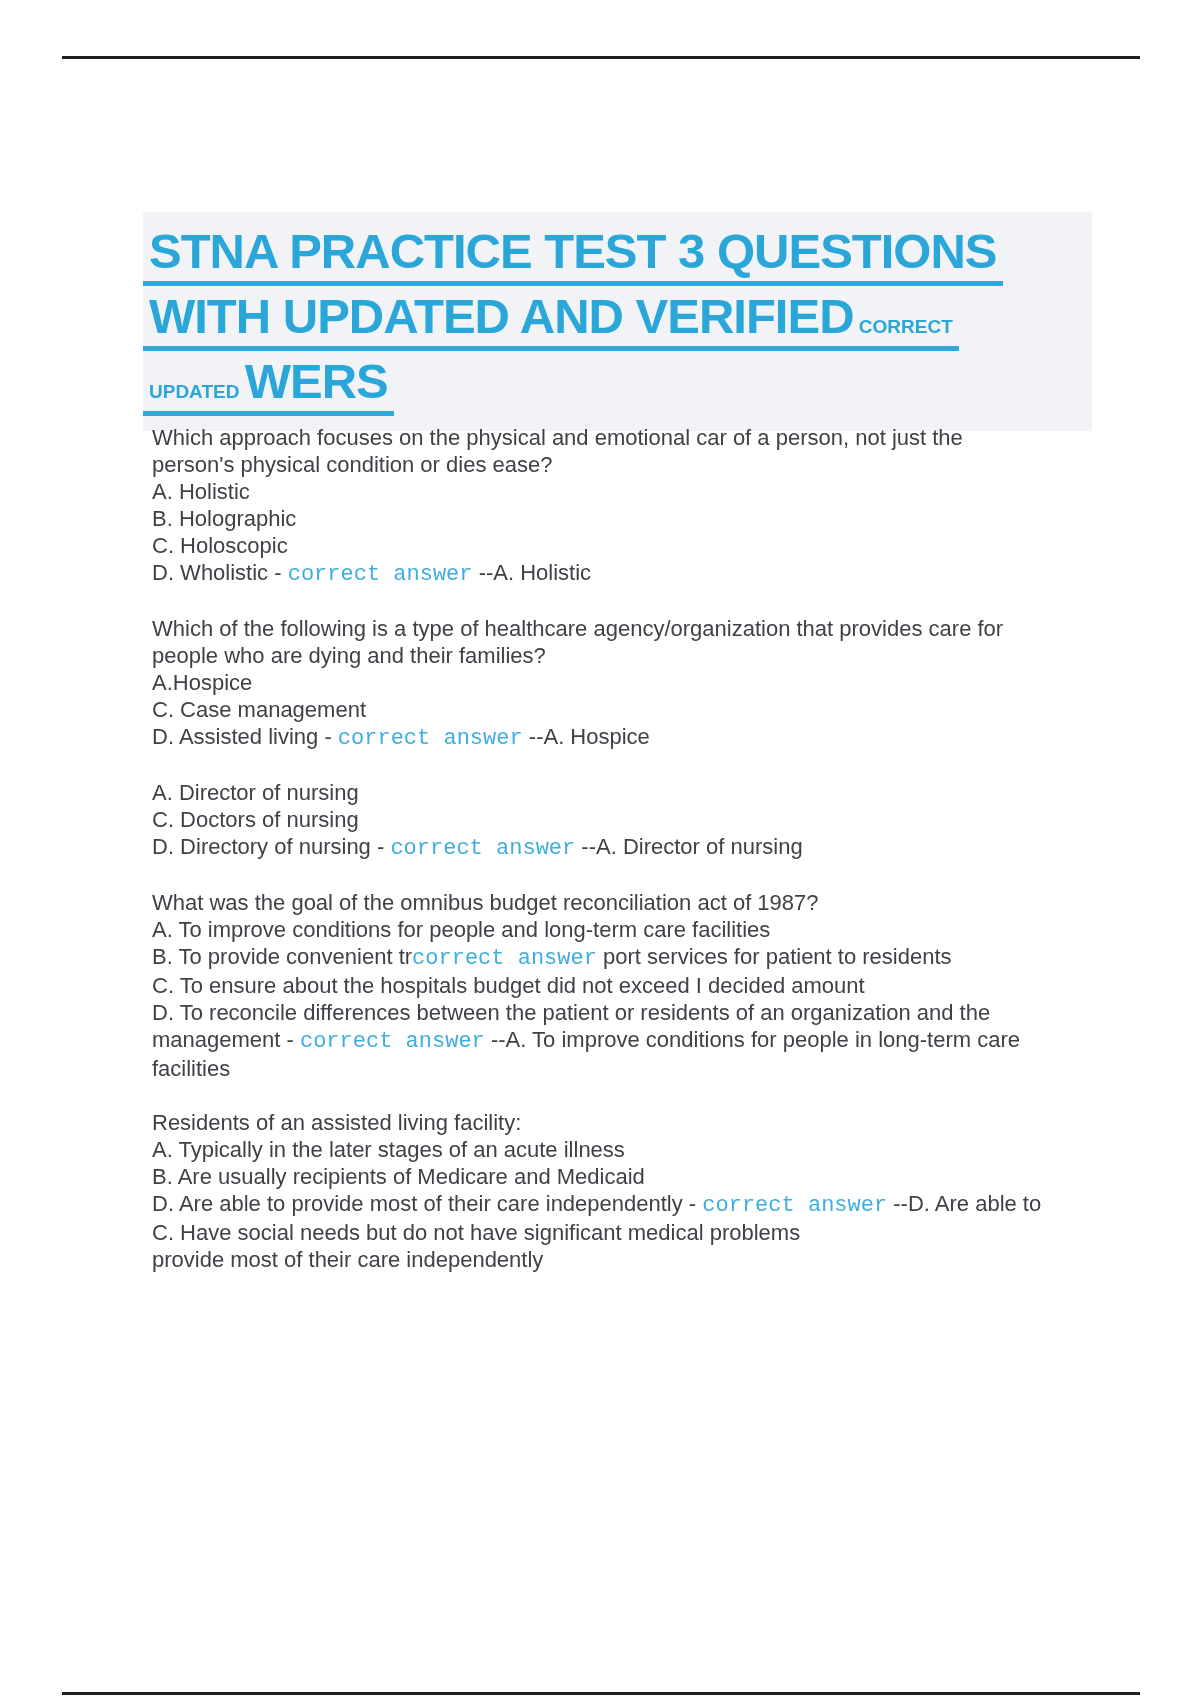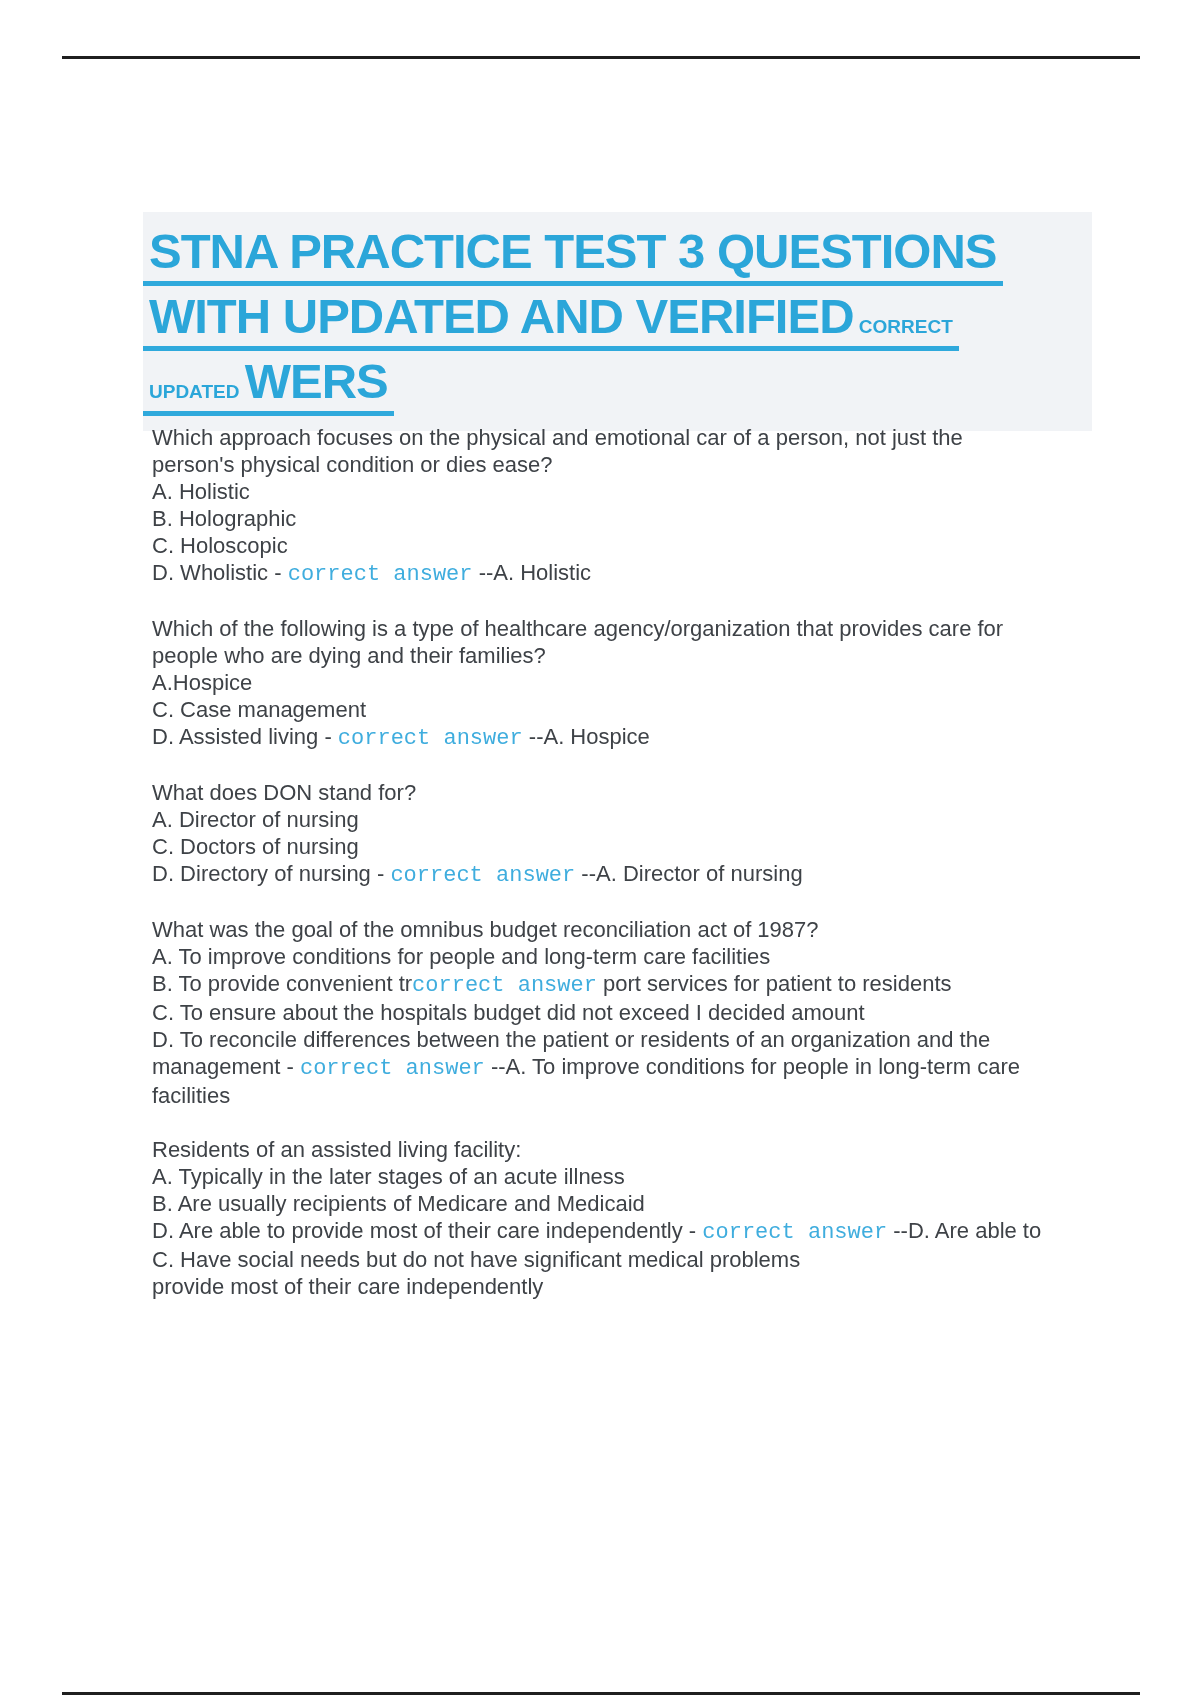--- a/index.html
+++ b/index.html
@@ -62,21 +62,20 @@
       <div class="text-line"><span>D. Wholistic - </span><span class="accent">correct answer</span><span> --A. Holistic</span></div>
     </div>
     <div class="question-block">
       <div class="text-line"><span>Which of the following is a type of healthcare agency/organization that provides care for</span></div>
       <div class="text-line"><span>people who are dying and their families?</span></div>
       <div class="text-line"><span>A.Hospice</span></div>
       <div class="text-line"><span>C. Case management</span></div>
       <div class="text-line"><span>D. Assisted living - </span><span class="accent">correct answer</span><span> --A. Hospice</span></div>
     </div>
     <div class="question-block">
-      <div class="text-line"><span>What does DON stand for?</span></div>
       <div class="text-line"><span>A. Director of nursing</span></div>
       <div class="text-line"><span>C. Doctors of nursing</span></div>
       <div class="text-line"><span>D. Directory of nursing - </span><span class="accent">correct answer</span><span> --A. Director of nursing</span></div>
     </div>
     <div class="question-block">
       <div class="text-line"><span>What was the goal of the omnibus budget reconciliation act of 1987?</span></div>
       <div class="text-line"><span>A. To improve conditions for people and long-term care facilities</span></div>
       <div class="text-line"><span>B. To provide convenient tr</span><span class="accent">correct answer</span><span> port services for patient to residents</span></div>
       <div class="text-line"><span>C. To ensure about the hospitals budget did not exceed I decided amount</span></div>
       <div class="text-line"><span>D. To reconcile differences between the patient or residents of an organization and the</span></div>

